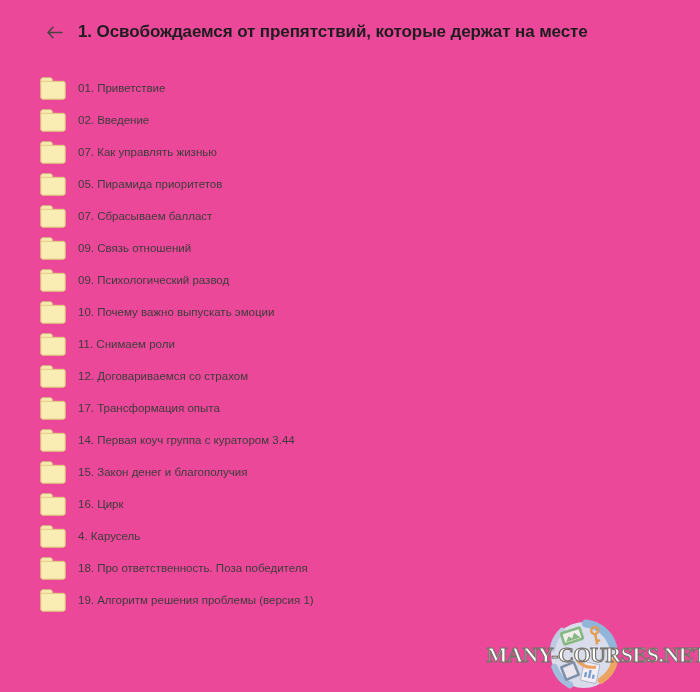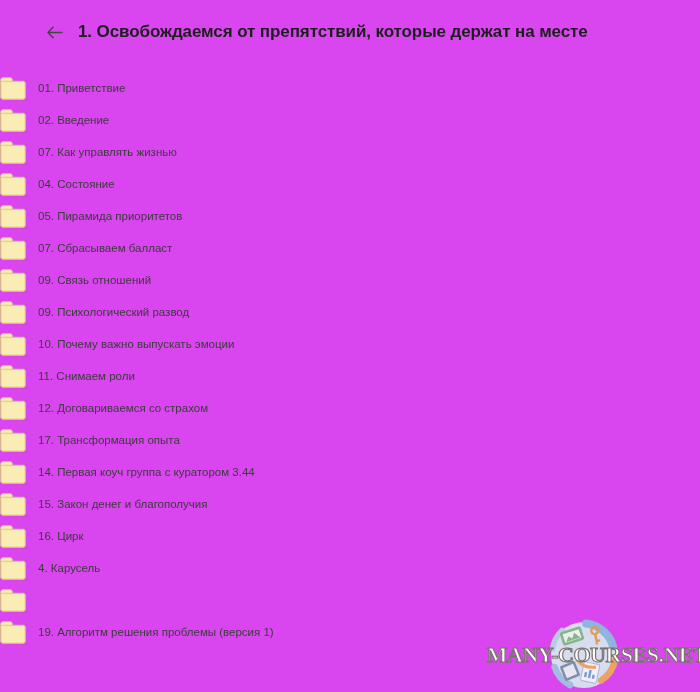--- a/index.html
+++ b/index.html
@@ -1,23 +1,23 @@
 <!DOCTYPE html>
 <html><head>
 <meta charset="utf-8">
 <style>
   html, body { margin:0; padding:0; background:#ffffff; }
   body { width:700px; height:692px; font-family:"Liberation Sans", sans-serif; }
-  .page { position:relative; width:700px; height:692px; overflow:hidden; background:#d946ef; }
+  .page { position:relative; width:700px; height:692px; overflow:hidden; background:#ec4899; }
 
   .header { display:flex; align-items:center; padding:20px 0 0 44px; height:24px; }
   .back-btn { width:20px; height:20px; display:flex; align-items:center; justify-content:center; cursor:pointer; flex:0 0 auto; }
   .title { margin-left:14px; font-size:17px; line-height:24px; font-weight:700; color:#1d1d1f; letter-spacing:-0.1px; white-space:nowrap; }
 
-  .list { margin-top:28px; }
+  .list { margin-top:28px; padding-left:40px; }
   .row { height:32px; display:flex; align-items:center; cursor:pointer; }
   .folder-icon { width:26px; height:23px; flex:0 0 auto; display:block; }
   .row-label { margin-left:12px; font-size:11.5px; color:#3c3c3c; white-space:nowrap; }
 
   .watermark { position:absolute; left:470px; top:610px; width:230px; height:82px; z-index:10; pointer-events:none; }
   .wm-globe { position:absolute; left:78px; top:9px; width:72px; height:72px; opacity:0.95; }
   .wm-text {
     position:absolute; left:12px; top:32px; width:230px; text-align:center;
     font-family:"Liberation Serif", serif; font-weight:700; font-size:22px;
     letter-spacing:-0.5px; color:#ffffff;
@@ -55,27 +55,20 @@
           <rect x="0.8" y="4.3" width="24.4" height="17.9" rx="2" fill="#f9edb4" stroke="#dcc87d"></rect>
         </svg>
       <span class="row-label">02. Введение</span>
     </div>
     <div class="row">
       <svg class="folder-icon" viewBox="0 0 26 23">
           <rect x="0.8" y="0.8" width="11.5" height="8.5" rx="2" fill="#f9edb4" stroke="#dcc87d"></rect>
           <rect x="0.8" y="4.3" width="24.4" height="17.9" rx="2" fill="#f9edb4" stroke="#dcc87d"></rect>
         </svg>
       <span class="row-label">07. Как управлять жизнью</span>
-    </div>
-    <div class="row">
-      <svg class="folder-icon" viewBox="0 0 26 23">
-          <rect x="0.8" y="0.8" width="11.5" height="8.5" rx="2" fill="#f9edb4" stroke="#dcc87d"></rect>
-          <rect x="0.8" y="4.3" width="24.4" height="17.9" rx="2" fill="#f9edb4" stroke="#dcc87d"></rect>
-        </svg>
-      <span class="row-label">04. Состояние</span>
     </div>
     <div class="row">
       <svg class="folder-icon" viewBox="0 0 26 23">
           <rect x="0.8" y="0.8" width="11.5" height="8.5" rx="2" fill="#f9edb4" stroke="#dcc87d"></rect>
           <rect x="0.8" y="4.3" width="24.4" height="17.9" rx="2" fill="#f9edb4" stroke="#dcc87d"></rect>
         </svg>
       <span class="row-label">05. Пирамида приоритетов</span>
     </div>
     <div class="row">
       <svg class="folder-icon" viewBox="0 0 26 23">
@@ -152,20 +145,21 @@
           <rect x="0.8" y="0.8" width="11.5" height="8.5" rx="2" fill="#f9edb4" stroke="#dcc87d"></rect>
           <rect x="0.8" y="4.3" width="24.4" height="17.9" rx="2" fill="#f9edb4" stroke="#dcc87d"></rect>
         </svg>
       <span class="row-label">4. Карусель</span>
     </div>
     <div class="row">
       <svg class="folder-icon" viewBox="0 0 26 23">
           <rect x="0.8" y="0.8" width="11.5" height="8.5" rx="2" fill="#f9edb4" stroke="#dcc87d"></rect>
           <rect x="0.8" y="4.3" width="24.4" height="17.9" rx="2" fill="#f9edb4" stroke="#dcc87d"></rect>
         </svg>
+      <span class="row-label">18. Про ответственность. Поза победителя</span>
     </div>
     <div class="row">
       <svg class="folder-icon" viewBox="0 0 26 23">
           <rect x="0.8" y="0.8" width="11.5" height="8.5" rx="2" fill="#f9edb4" stroke="#dcc87d"></rect>
           <rect x="0.8" y="4.3" width="24.4" height="17.9" rx="2" fill="#f9edb4" stroke="#dcc87d"></rect>
         </svg>
       <span class="row-label">19. Алгоритм решения проблемы (версия 1)</span>
     </div>
   </div>
 

